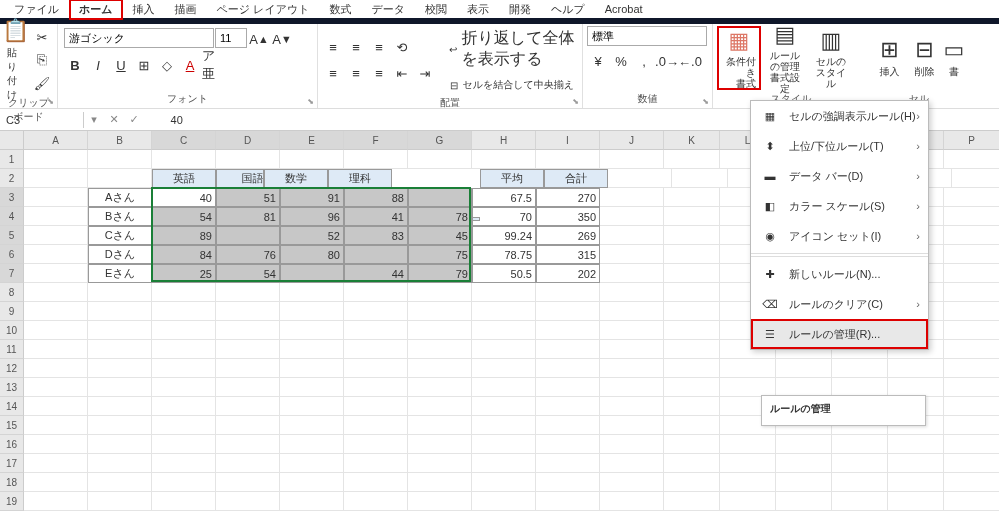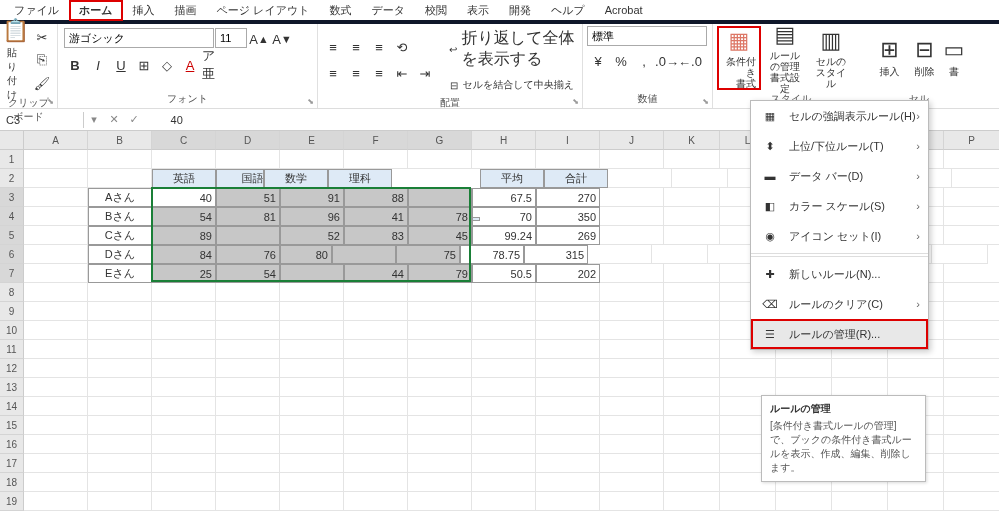--- a/index.html
+++ b/index.html
@@ -1,19 +1,19 @@
 <!DOCTYPE html>
 <html><head>
 <meta charset="utf-8">
 <style>
 * { box-sizing: border-box; margin: 0; padding: 0; }
 body { font-family: "Yu Gothic", "Meiryo", sans-serif; font-size: 11px; background: #fff; color: #333; width: 999px; height: 517px; overflow: hidden; position: relative; }
 
 
-.menubar { display: flex; align-items: center; height: 24px; background: #fff; border-bottom: 4px solid #0f172a; padding: 0 4px; }
+.menubar { display: flex; align-items: center; height: 24px; background: #fff; border-bottom: 6px solid #0f172a; padding: 0 4px; }
 .menu-item { padding: 3px 10px; cursor: pointer; }
 .menu-item.active { border: 2px solid #d00; padding: 1px 8px; font-weight: bold; }
 
 
 .ribbon { display: flex; height: 85px; background: #fff; border-bottom: 1px solid #ddd; position: relative; }
 .ribbon-group { display: flex; flex-direction: column; border-right: 1px solid #e0e0e0; padding: 2px 4px; }
 .ribbon-group-body { flex: 1; display: flex; align-items: center; gap: 2px; }
 .ribbon-group-label { font-size: 10px; text-align: center; color: #555; padding-top: 1px; border-top: 1px solid transparent; }
 .ribbon-btn { display: flex; flex-direction: column; align-items: center; justify-content: center; padding: 2px 3px; cursor: pointer; font-size: 10px; min-width: 22px; }
 .ribbon-btn.big { width: 44px; height: 64px; }
@@ -364,21 +364,21 @@
           <div class="cell" style="width: 56px;"></div>
           <div class="cell" style="width: 56px;"></div>
           <div class="cell" style="width: 56px;"></div>
           <div class="cell" style="width: 56px;"></div>
         </div>
         <div class="row">
           <div class="cell" style="width: 64px;"></div>
           <div class="cell rname" style="width: 64px;">Dさん</div>
           <div class="cell data sel" style="width: 64px;">84</div>
           <div class="cell data sel" style="width: 64px;">76</div>
-          <div class="cell data sel" style="width: 52px;">80</div>
+          <div class="cell data sel" style="width: 64px;">80</div>
           <div class="cell data sel" style="width: 64px;"></div>
           <div class="cell data sel" style="width: 64px;">75</div>
           <div class="cell data" style="width: 64px;">78.75</div>
           <div class="cell data" style="width: 64px;">315</div>
           <div class="cell" style="width: 64px;"></div>
           <div class="cell" style="width: 56px;"></div>
           <div class="cell" style="width: 56px;"></div>
           <div class="cell" style="width: 56px;"></div>
           <div class="cell" style="width: 56px;"></div>
           <div class="cell" style="width: 56px;"></div>
@@ -661,14 +661,13 @@
       <span class="dd-arrow">›</span>
     </div>
     <div class="dd-item highlighted">
       <span class="dd-icon">☰</span>
       <span class="dd-label">ルールの管理(R)...</span>
     </div>
   </div>
 
 <div class="tooltip">
   <div class="tooltip-title">ルールの管理</div>
-  <div class="tooltip-body">[条件付き書式ルールの管理] で、ブックの条件付き書式ルールを表示、作成、編集、削除します。</div>
 </div>
 
 </body></html>

